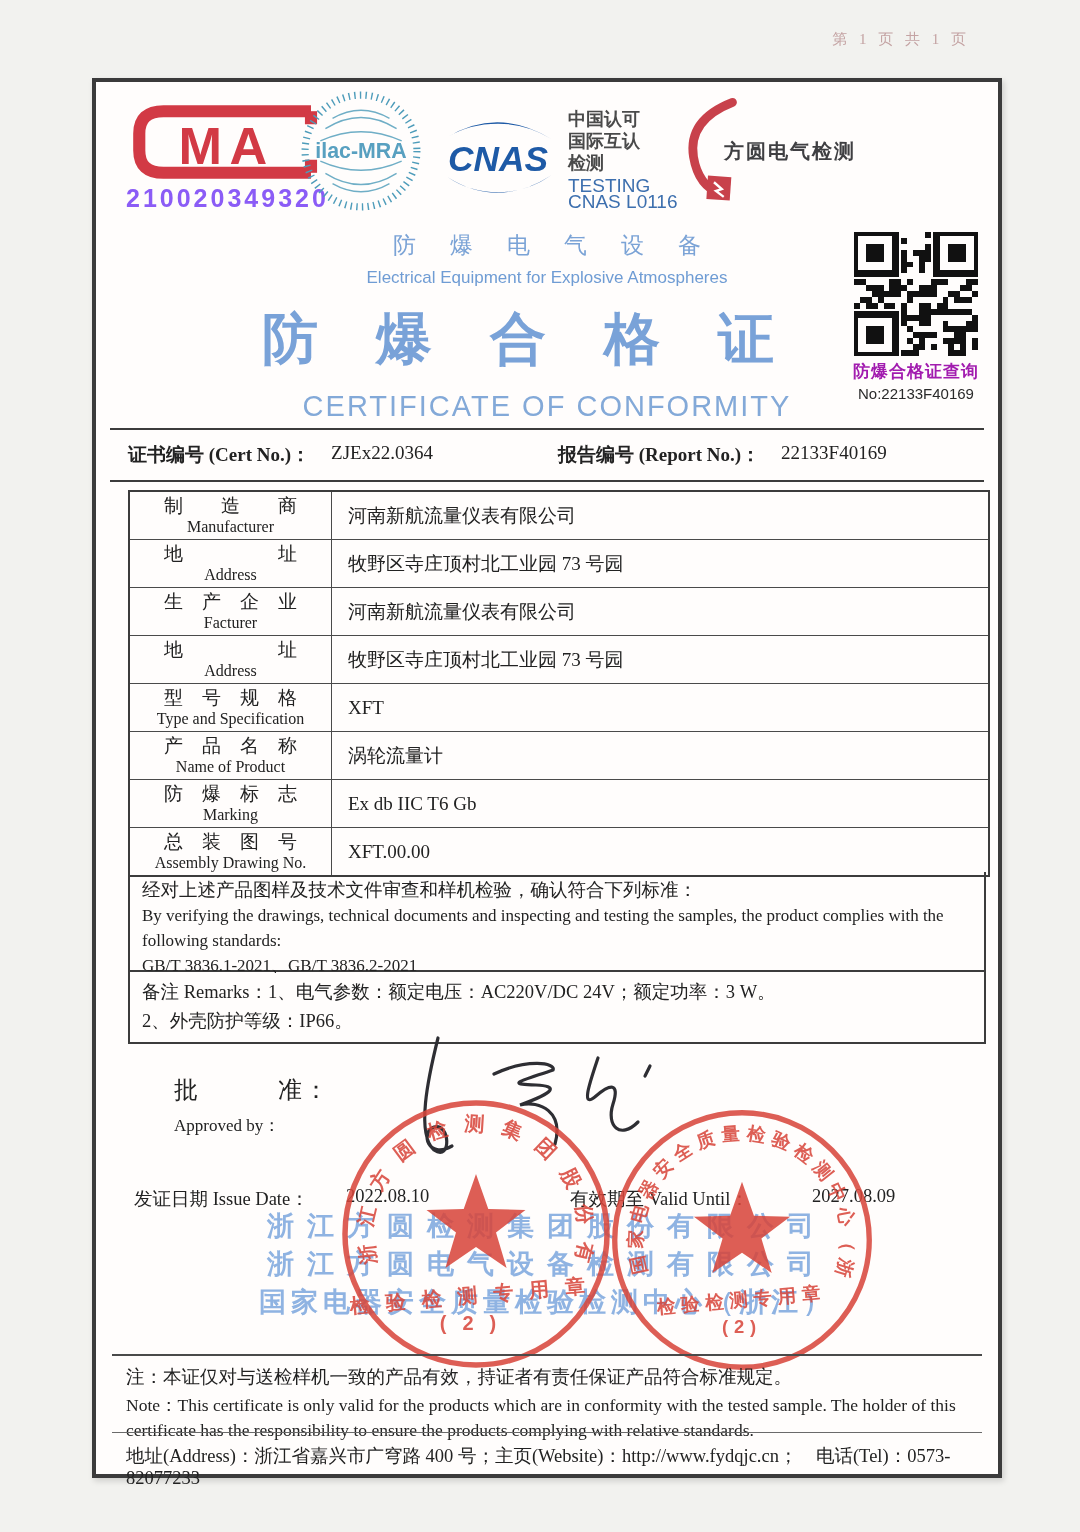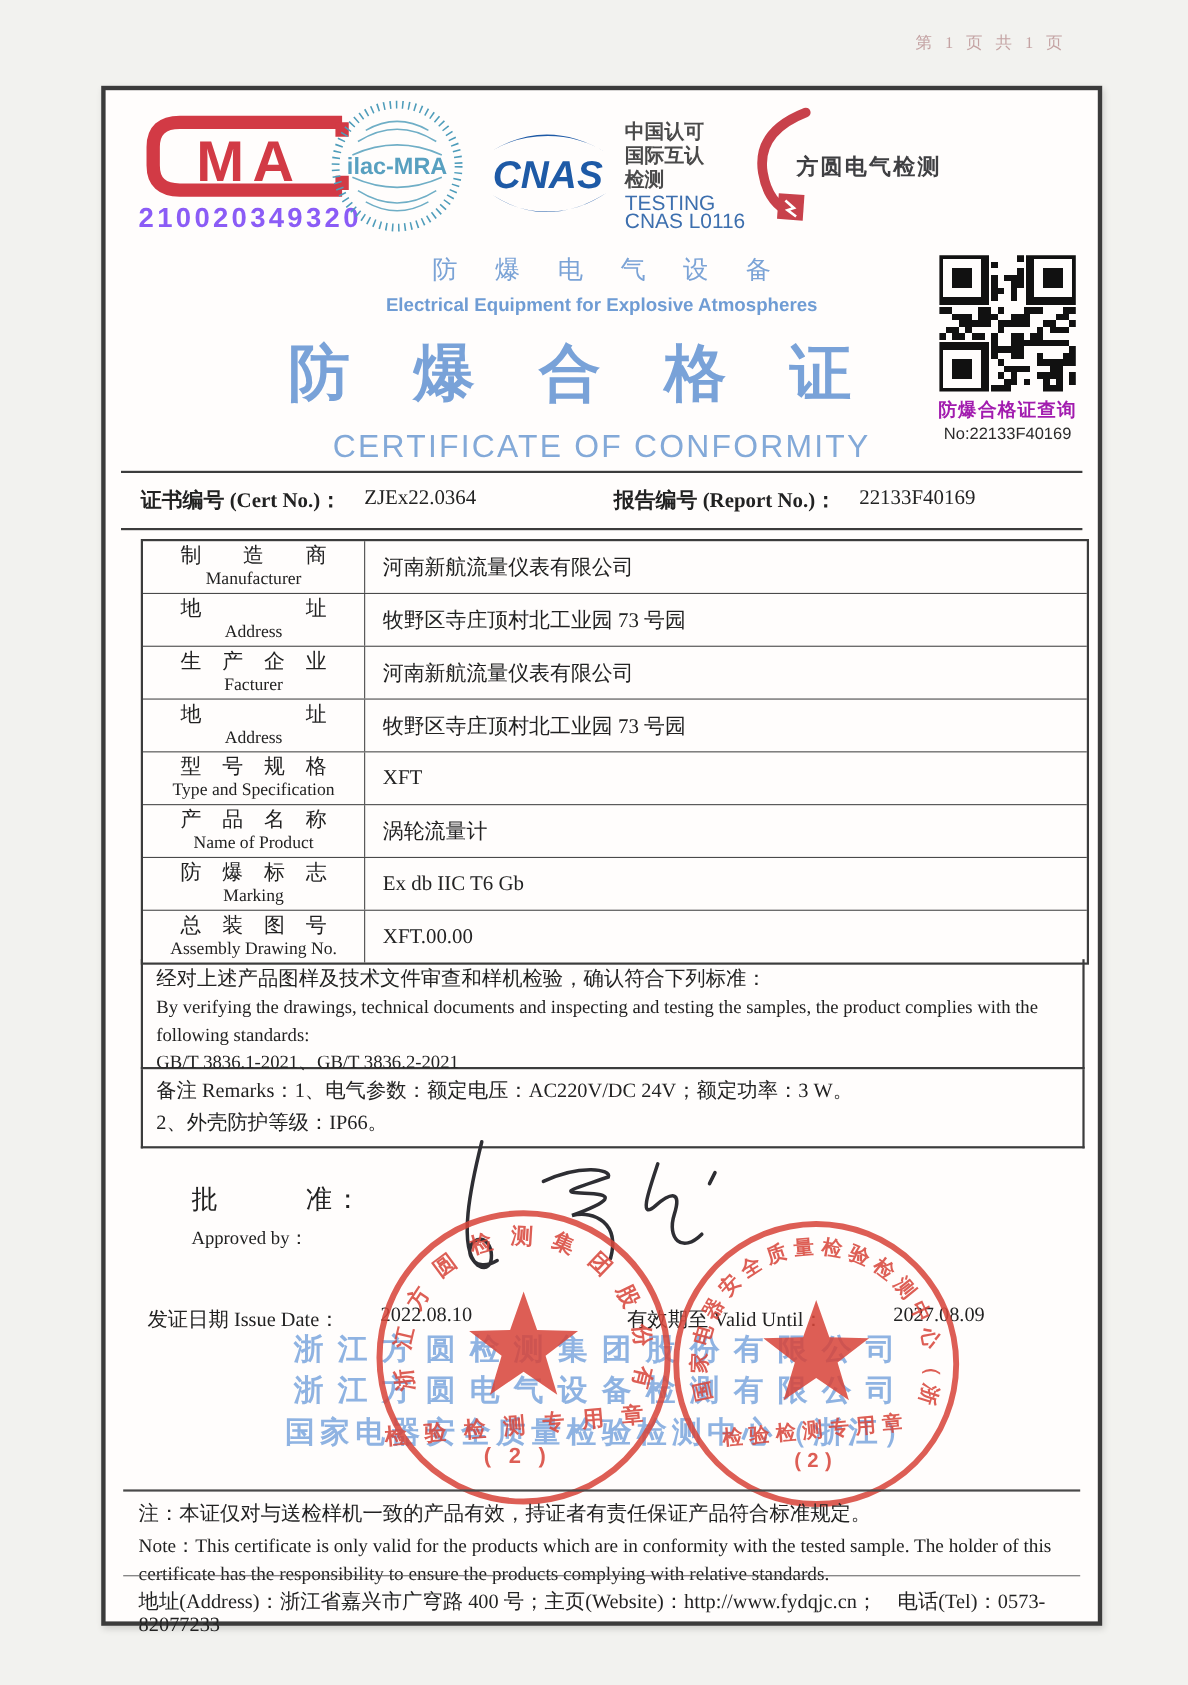--- a/index.html
+++ b/index.html
@@ -18,21 +18,21 @@
   .fy-label{position:absolute;left:628px;top:56px;font-family:"Liberation Sans",sans-serif;
             font-size:20px;font-weight:bold;color:#3f3f42;letter-spacing:2px;}
   
   .qrbox{position:absolute;left:752px;top:150px;width:136px;text-align:center;}
   .qrbox svg{width:124px;height:124px;}
   .qr-cap{font-family:"Liberation Sans",sans-serif;font-weight:bold;font-size:17px;color:#a21caf;letter-spacing:1px;}
   .qr-no{font-family:"Liberation Sans",sans-serif;font-size:15px;color:#2a2a2a;margin-top:2px;}
   
   .titles{position:absolute;left:0;top:148px;width:100%;text-align:center;color:#7ba3d6;}
   .t-zh-s{font-size:23px;letter-spacing:34px;padding-left:34px;font-family:"Liberation Sans",sans-serif;}
-  .t-en-s{font-size:17px;font-weight:bold;margin-top:7px;font-family:"Liberation Sans",sans-serif;color:#6f9cd4;}
+  .t-en-s{font-size:17px;font-weight:normal;margin-top:7px;font-family:"Liberation Sans",sans-serif;color:#6f9cd4;}
   .t-zh-m{font-size:56px;font-weight:bold;letter-spacing:58px;margin-top:14px;
           font-family:"Liberation Sans",sans-serif;color:#79a2d8;}
   .t-en-m{font-size:29px;margin-top:12px;letter-spacing:2px;font-family:"Liberation Sans",sans-serif;color:#83a9d8;}
   
   .certband{position:absolute;left:14px;top:346px;width:874px;height:50px;
             border-top:2px solid #3c3c3c;border-bottom:2px solid #3c3c3c;
             display:flex;align-items:center;font-size:19px;}
   .certband .lbl{font-weight:bold;}
   .certband .grp{display:flex;gap:21px;}
   .g1{margin-left:18px;width:430px;}

